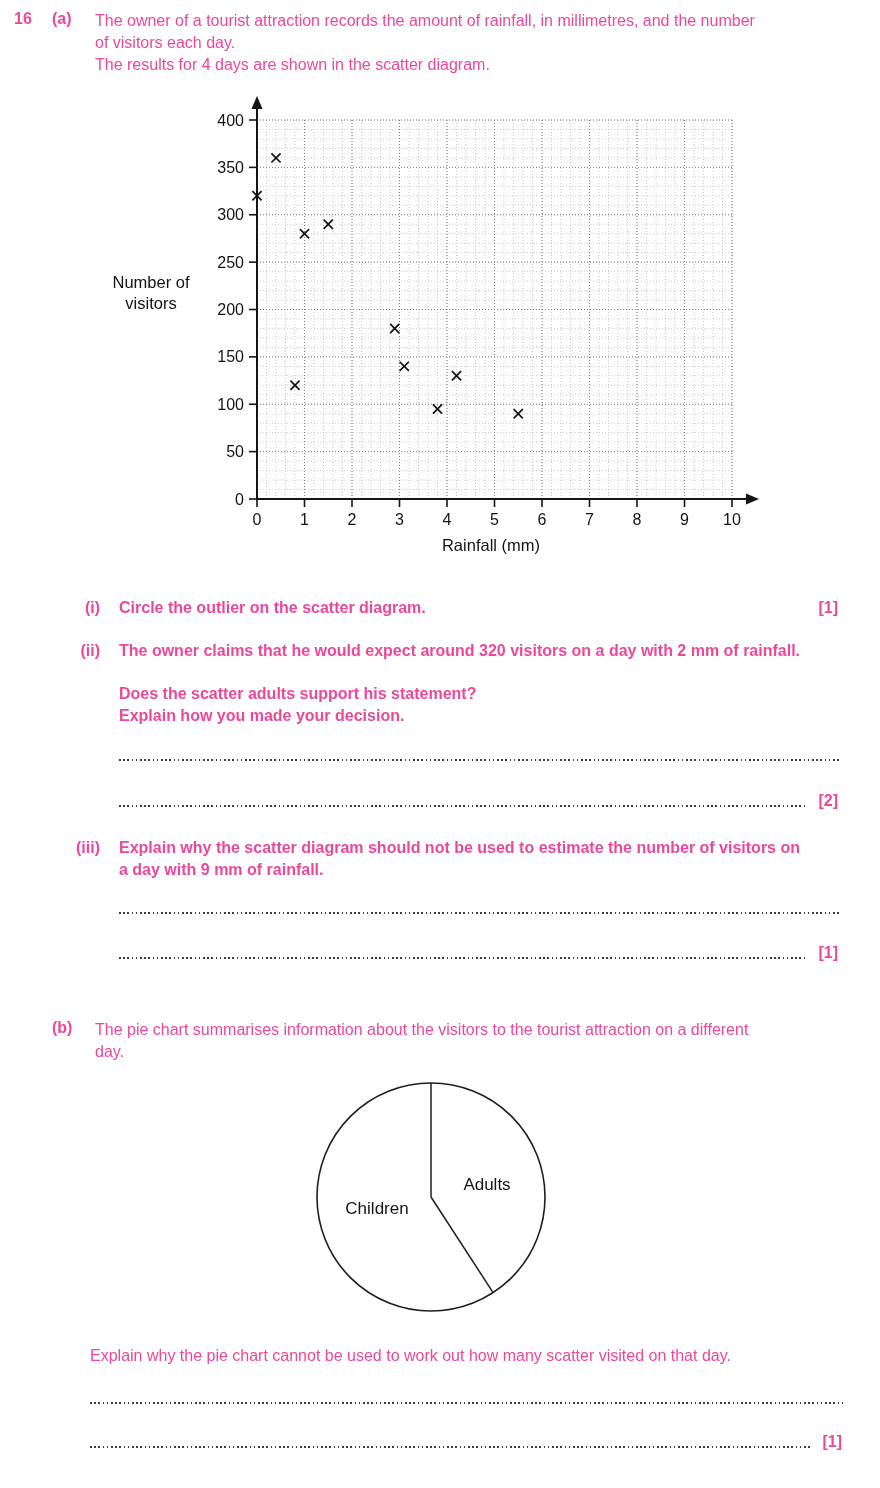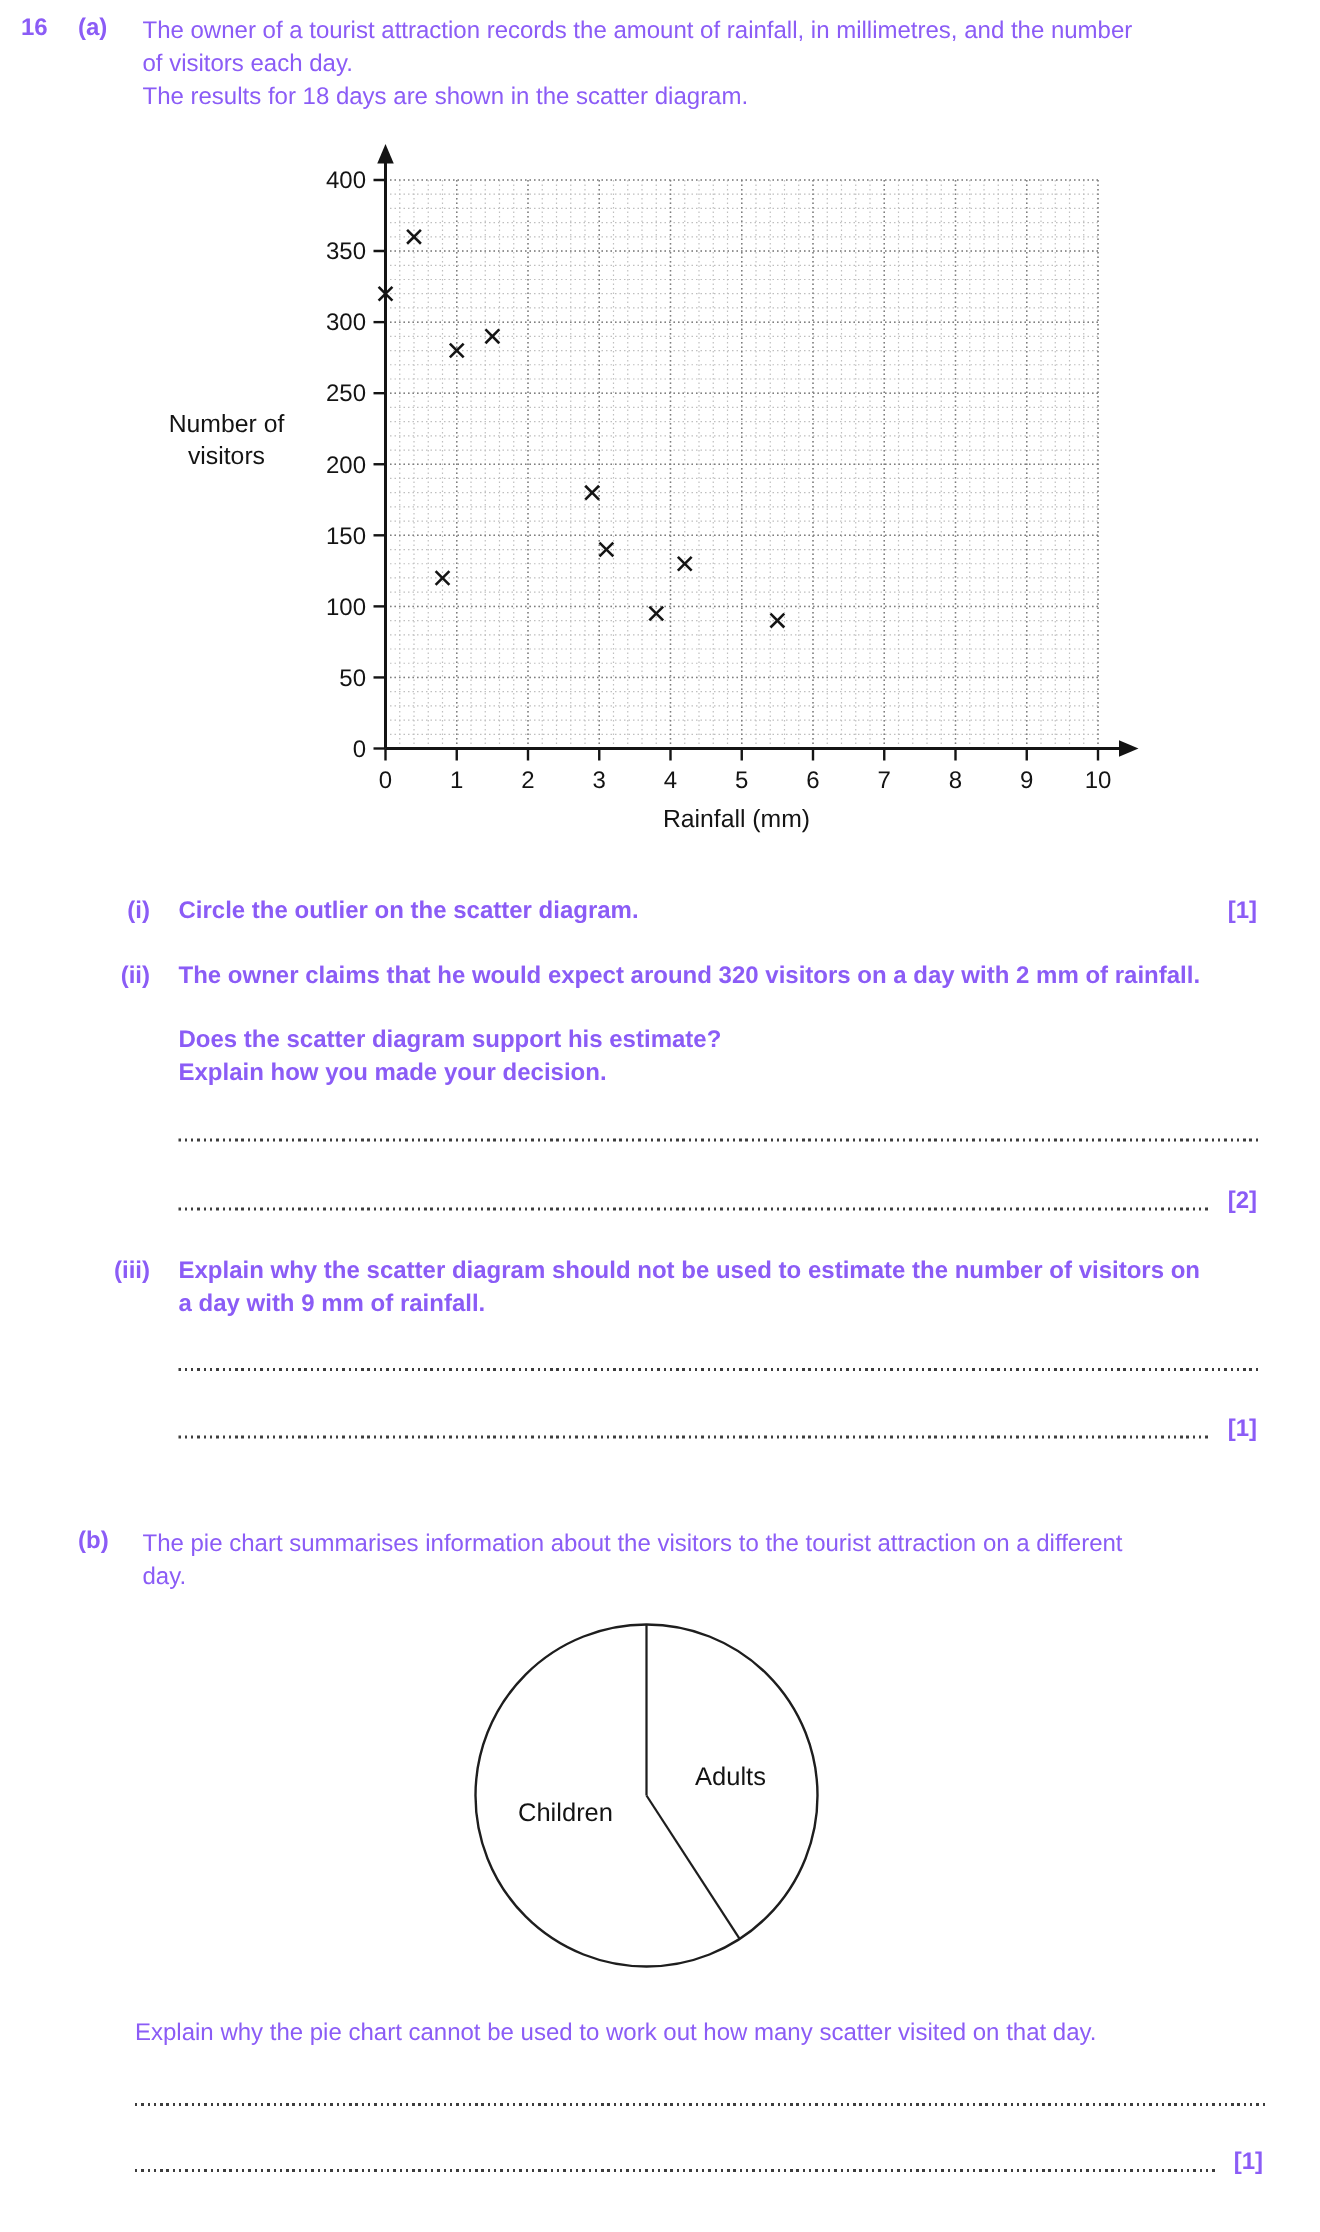--- a/index.html
+++ b/index.html
@@ -1,21 +1,21 @@
 <!DOCTYPE html>
 <html><head>
 <meta charset="utf-8">
 <style>
   html,body{margin:0;padding:0;background:#ffffff;}
   .page{
     position:relative;
     width:880px;
     height:1488px;
     background:#ffffff;
-    color:#8b5cf6;
+    color:#ec4899;
     font-family:"Liberation Sans", sans-serif;
     font-size:16px;
     overflow:hidden;
   }
   .abs{position:absolute;}
   .block{position:absolute;left:0;right:0;}
   .qnum{position:absolute;left:14px;top:0;font-weight:700;}
   .plabel{position:absolute;left:52px;top:0;font-weight:700;}
   .pbody{margin-left:95px;margin-right:32px;}
   .tline{line-height:22px;}
@@ -34,21 +34,21 @@
 <body>
 
 <div class="page">
 
   <section class="block" style="top:10px">
     <span class="qnum">16</span>
     <span class="plabel">(a)</span>
     <div class="pbody">
       <div class="tline">The owner of a tourist attraction records the amount of rainfall, in millimetres, and the number</div>
       <div class="tline">of visitors each day.</div>
-      <div class="tline">The results for 18 days are shown in the scatter diagram.</div>
+      <div class="tline">The results for 4 days are shown in the scatter diagram.</div>
     </div>
   </section>
 
   <svg id="scatter-svg" class="abs" style="left:90px;top:93px" width="690" height="466">
       <g>
         <line x1="176.5" y1="27" x2="176.5" y2="406" stroke="#bfbfbf" stroke-width="0.8" stroke-dasharray="1 2"></line>
         <line x1="186" y1="27" x2="186" y2="406" stroke="#bfbfbf" stroke-width="0.8" stroke-dasharray="1 2"></line>
         <line x1="195.5" y1="27" x2="195.5" y2="406" stroke="#bfbfbf" stroke-width="0.8" stroke-dasharray="1 2"></line>
         <line x1="205" y1="27" x2="205" y2="406" stroke="#bfbfbf" stroke-width="0.8" stroke-dasharray="1 2"></line>
         <line x1="214.5" y1="27" x2="214.5" y2="406" stroke="#bfbfbf" stroke-width="0.8" stroke-dasharray="1 2"></line>
@@ -249,21 +249,21 @@
     <span class="rlabel">(i)</span>
     <div class="rbody">Circle the outlier on the scatter diagram.</div>
     <span class="marks">[1]</span>
   </section>
 
   <section class="row" style="top:640px">
     <span class="rlabel">(ii)</span>
     <div class="rbody">The owner claims that he would expect around 320 visitors on a day with 2 mm of rainfall.</div>
   </section>
   <section class="row" style="top:683px">
-    <div class="rbody">Does the scatter diagram support his estimate?</div>
+    <div class="rbody">Does the scatter adults support his statement?</div>
   </section>
   <section class="row" style="top:705px">
     <div class="rbody">Explain how you made your decision.</div>
   </section>
 
   <div class="ansline" style="top:759px;left:119px;right:40px"></div>
   <div class="ansline" style="top:805px;left:119px;right:72px"></div>
   <span class="marks abs" style="top:790px">[2]</span>
 
   <section class="row" style="top:837px">

